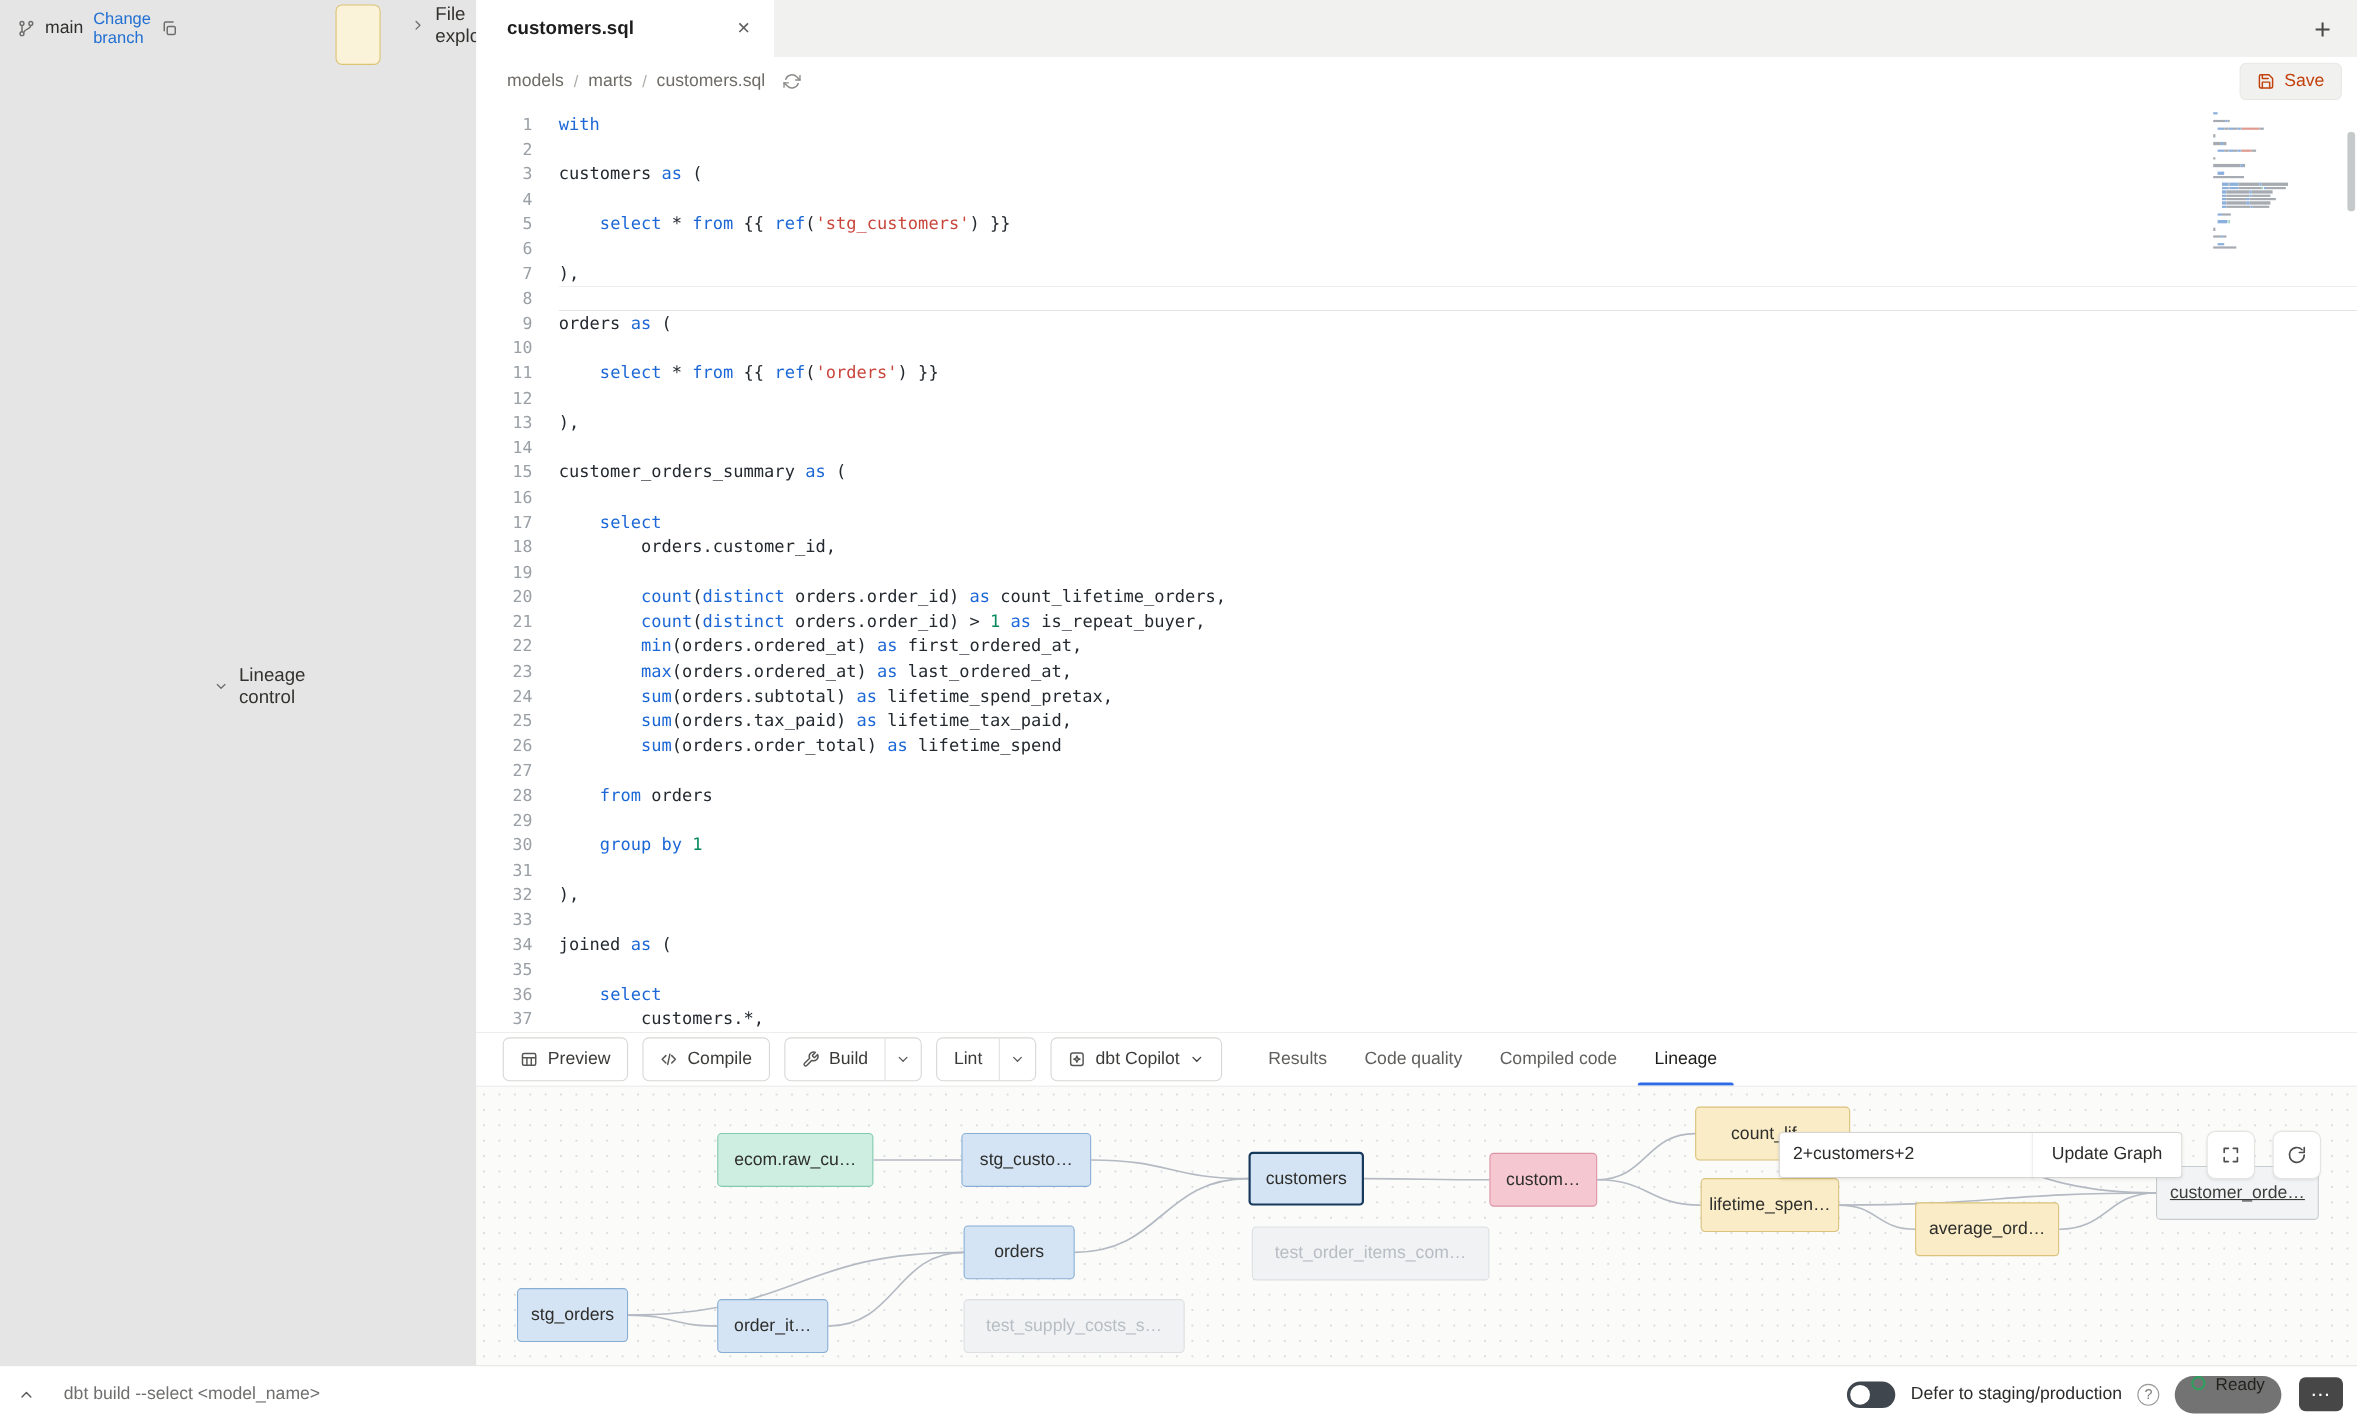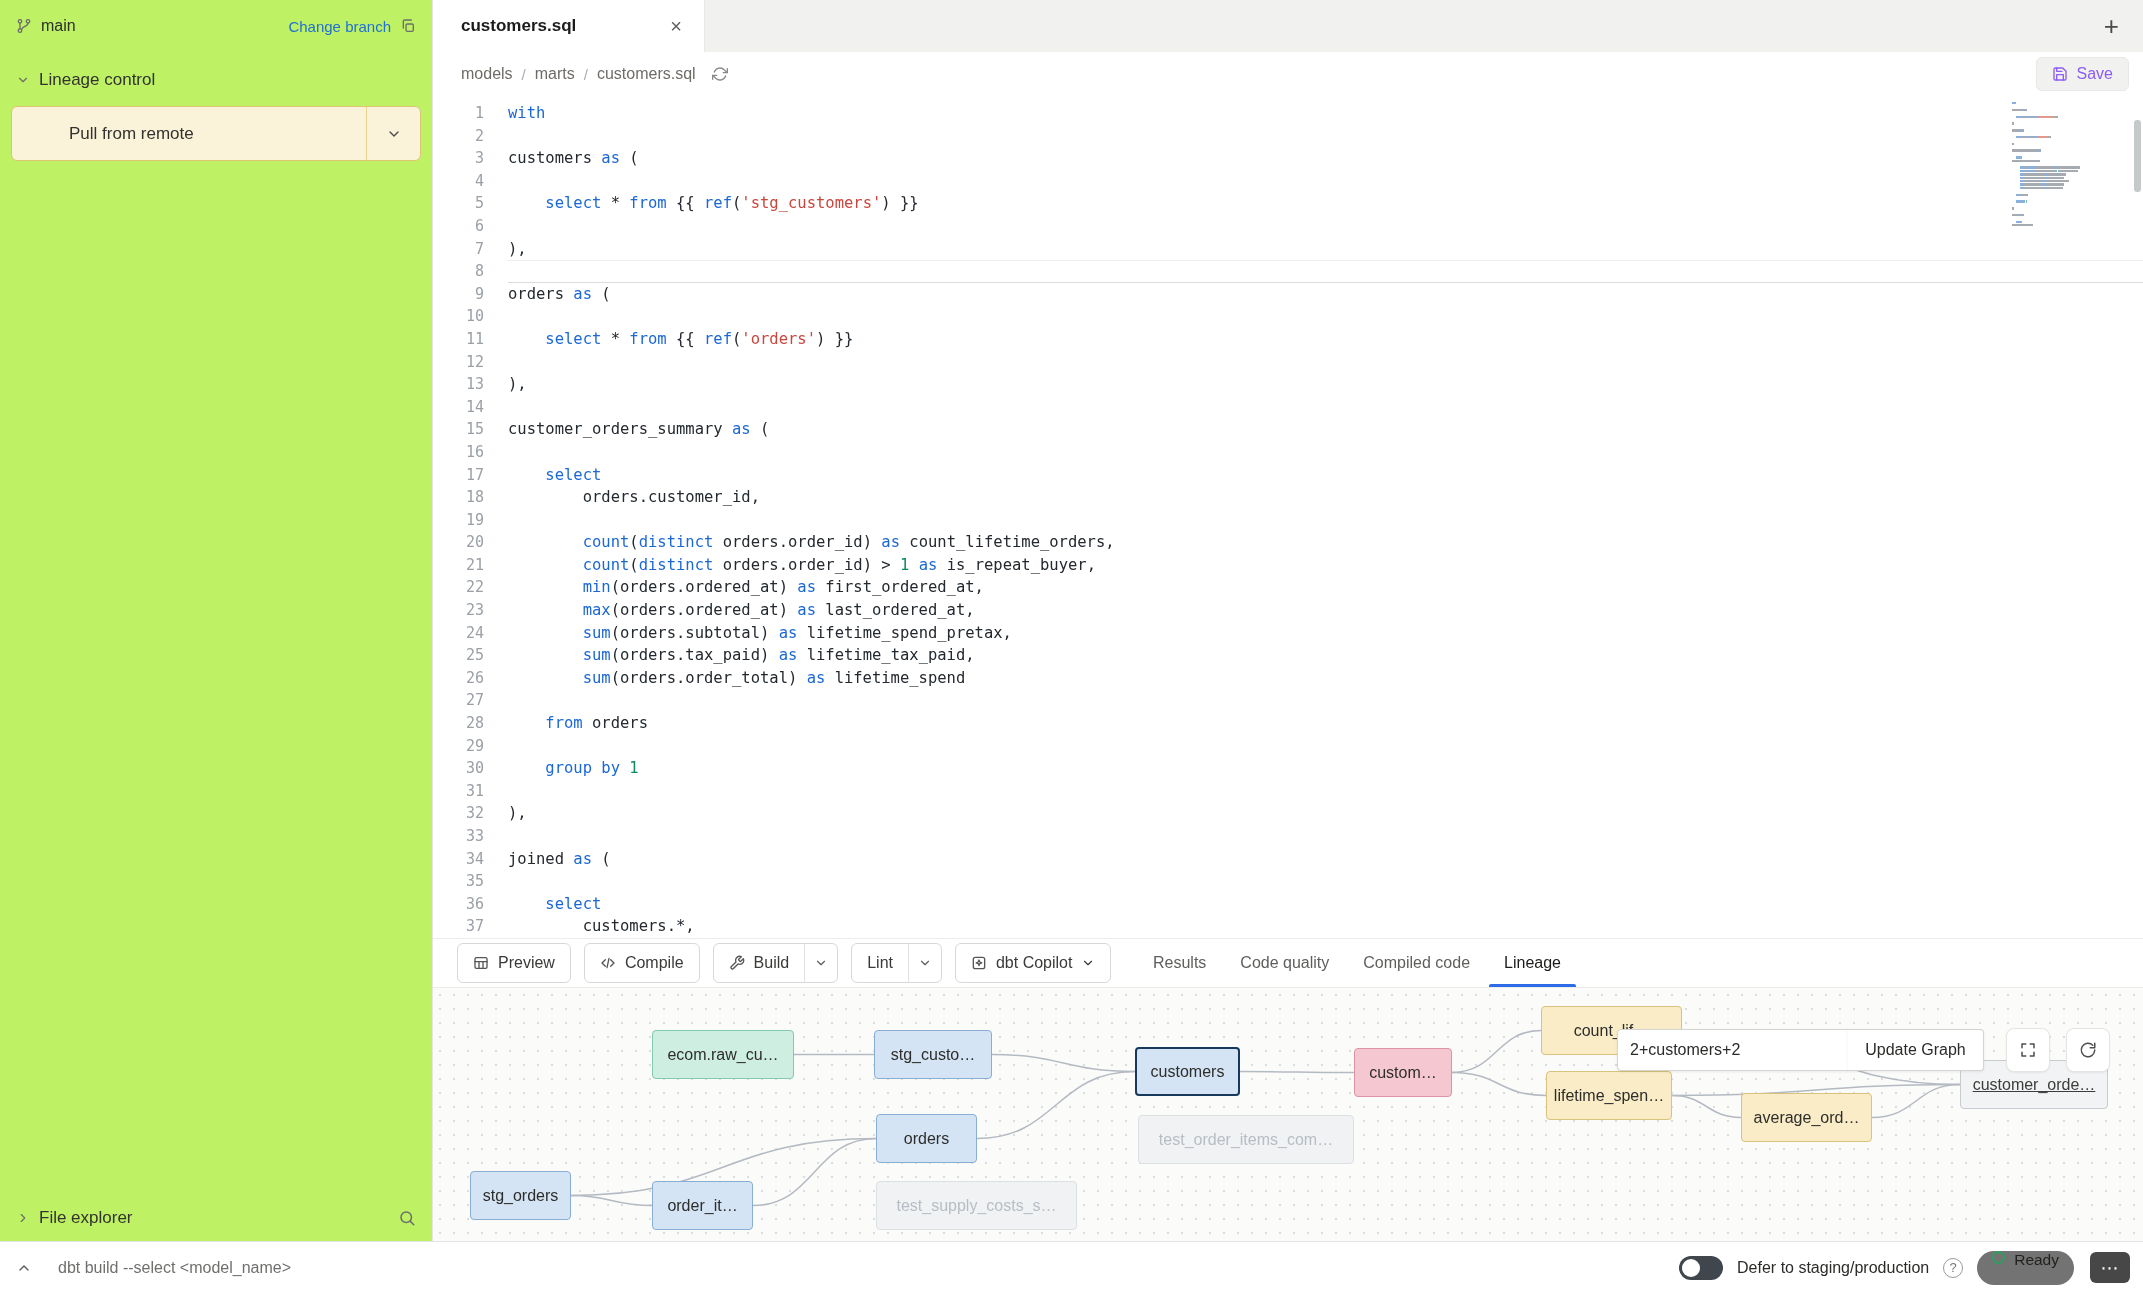--- a/index.html
+++ b/index.html
@@ -2,21 +2,21 @@
 <html><head>
 <meta charset="utf-8">
 <style>
   * { box-sizing: border-box; margin: 0; padding: 0; }
   html,body { width:2143px; height:1293px; overflow:hidden; }
   body { font-family:"Liberation Sans", sans-serif; background:#fff; color:#2b2b29; }
   .app { width:2143px; height:1293px; display:flex; flex-direction:column; }
   .top { flex:1; display:flex; min-height:0; }
 
   
-  .sidebar { width:433px; flex-shrink:0; background:#bef264; border-right:1px solid #e5e5e3; display:flex; flex-direction:column; }
+  .sidebar { width:433px; flex-shrink:0; background:#e5e5e5; border-right:1px solid #e5e5e3; display:flex; flex-direction:row; }
   .branch-row { height:52px; display:flex; align-items:center; gap:9px; padding:0 16px; }
   .branch-name { font-size:16px; color:#2e2e2c; }
   .change-branch { margin-left:auto; color:#2270d3; font-size:15px; cursor:pointer; }
   .icon-btn { display:inline-flex; align-items:center; justify-content:center; color:#6d6d6b; cursor:pointer; }
   .vc-row { display:flex; align-items:center; gap:9px; padding:18px 16px 12px 16px; font-size:17px; color:#33322f; cursor:pointer; }
   .pull-btn { margin:4px 11px 0 11px; height:55px; background:#fbf3d9; border:1px solid #dcc472; border-radius:6px; display:flex; align-items:stretch; overflow:hidden; cursor:pointer;padding-left:39px; }
   .pull-label { flex:1; display:flex; align-items:center; padding-left:18px; font-size:17px; color:#33322f; }
   .pull-caret { width:54px; border-left:1px solid #e6d48e; display:flex; align-items:center; justify-content:center; color:#4a4a47; }
   .sidebar-spacer { flex:1; }
   .fe-row { height:46px; display:flex; align-items:center; gap:9px; padding:0 16px; font-size:17px; color:#33322f; cursor:pointer; }
@@ -28,21 +28,21 @@
   .tab { width:272px; background:#fff; display:flex; align-items:center; padding:0 18px 0 28px; border-right:1px solid #e8e8e6; cursor:pointer; }
   .tab-title { flex:1; font-weight:bold; font-size:17px; color:#1c1c1c; }
   .tab-close { font-size:20px; color:#5f5f5d; padding:0 4px; cursor:pointer; }
   .newtab { margin-left:auto; align-self:center; margin-right:24px; font-size:26px; color:#4a4a48; cursor:pointer; line-height:1; }
 
   .crumbbar { height:44px; background:#fff; display:flex; align-items:center; padding:0 14px 0 28px; gap:10px; }
   .breadcrumb { display:flex; align-items:center; gap:9px; }
   .crumb { font-size:16px; color:#6f6c68; cursor:pointer; }
   .crumb-sep { font-size:15px; color:#b0ada9; }
   .sync-btn { color:#8a8a88; margin-left:6px; }
-  .save-btn { margin-left:auto; height:34px; display:flex; align-items:center; gap:9px; padding:0 15px; background:#f1f1ef; border:1px solid #e7e7e5; border-radius:6px; font-size:16px; color:#8b5cf6; cursor:pointer; font-family:inherit; }
+  .save-btn { margin-left:auto; height:34px; display:flex; align-items:center; gap:9px; padding:0 15px; background:#f1f1ef; border:1px solid #e7e7e5; border-radius:6px; font-size:16px; color:#c2410c; cursor:pointer; font-family:inherit; }
 
   
   .editor { flex:1; position:relative; background:#fff; display:flex; overflow:hidden; }
   .gutter { width:75px; flex-shrink:0; padding-top:6px; }
   .ln { height:22.6px; line-height:22.6px; text-align:right; padding-right:24px; color:#9aa0a6; font-family:"DejaVu Sans Mono", monospace; font-size:15px; }
   .code { flex:1; padding-top:6px; font-family:"DejaVu Sans Mono", monospace; font-size:15.5px; line-height:22.6px; min-width:0; }
   .code-line { height:22.6px; white-space:pre; cursor:text; }
   .code-line.active { box-shadow: inset 0 -1px 0 #dcdcda, inset 0 1px 0 #ededeb; }
   .tok-k { color:#1c67d6; }
   .tok-s { color:#c9463d; }

